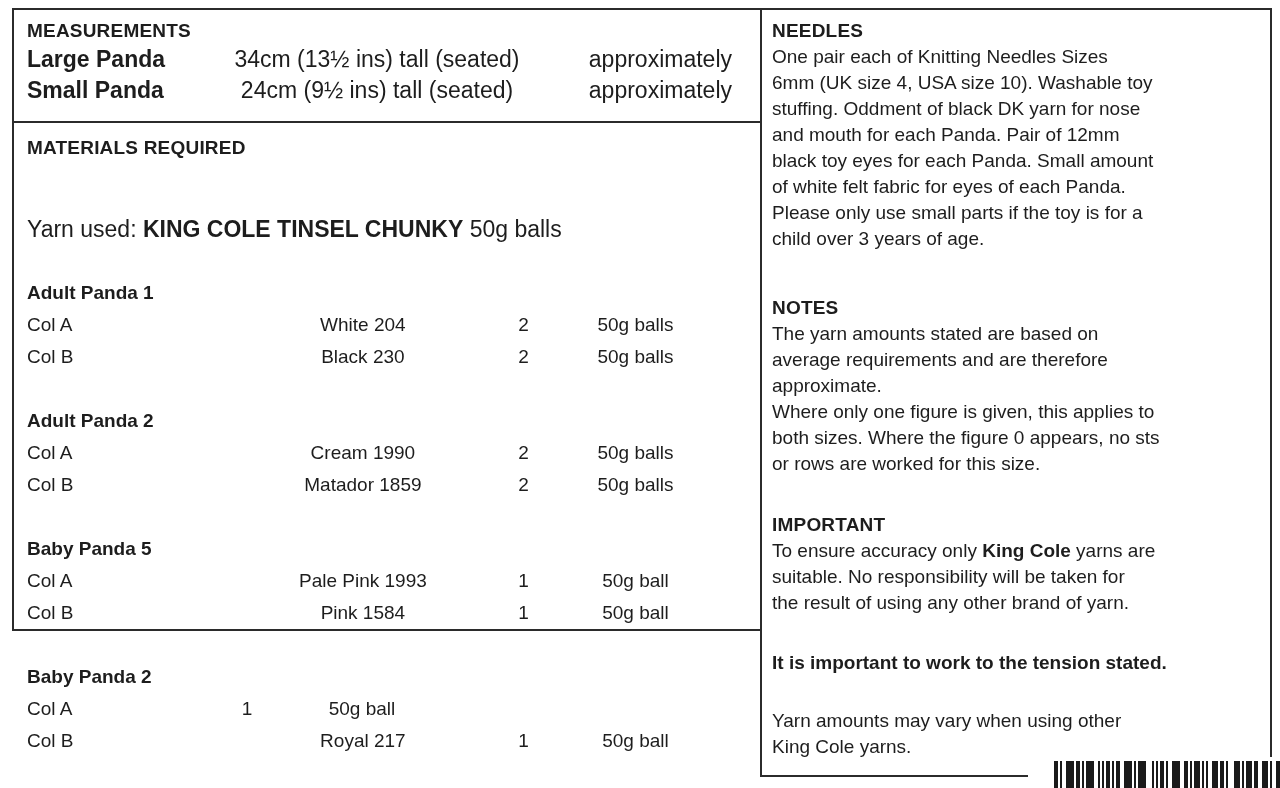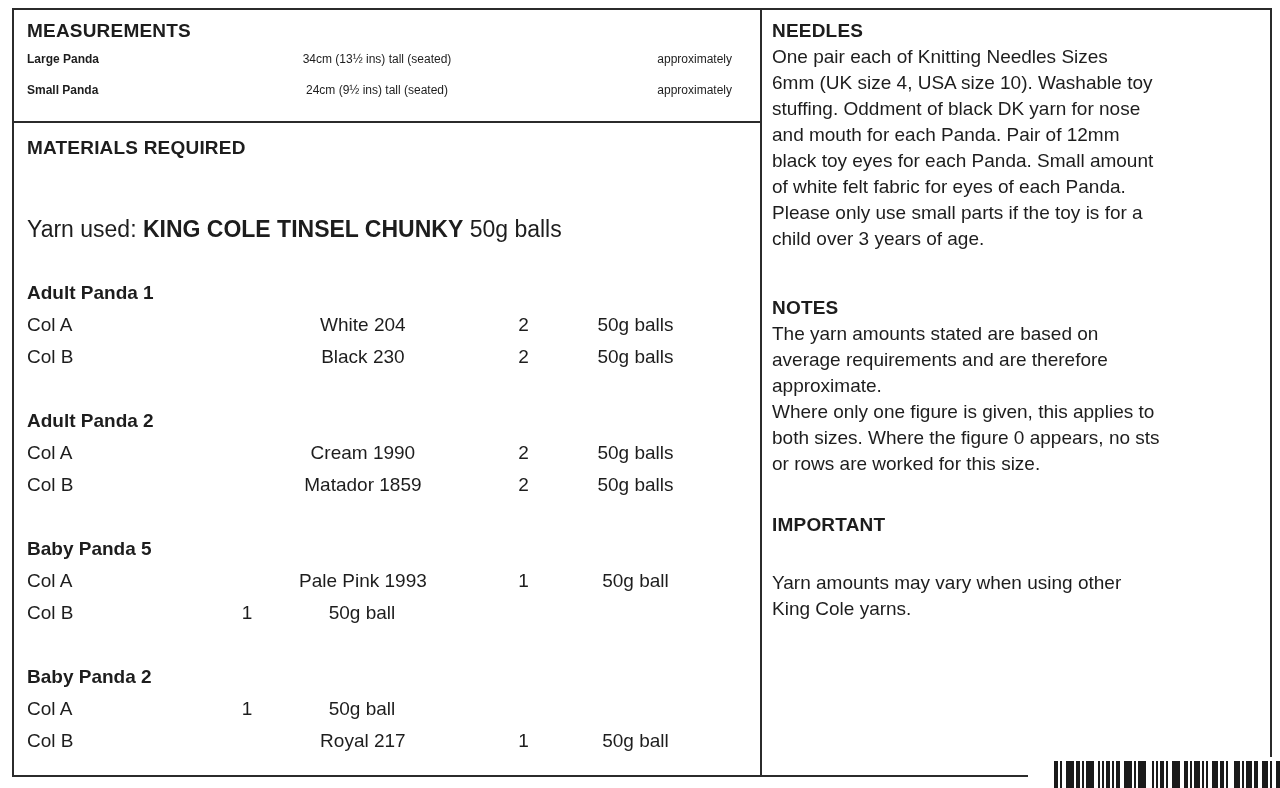--- a/index.html
+++ b/index.html
@@ -19,38 +19,38 @@
   .box{box-sizing:border-box;background:#ffffff;}
   .left-col{
     position:absolute;left:12px;top:8px;width:750px;border-radius:6px;
   }
   .measurements-box{
     height:115px;
     border:2px solid #2b2b2b;
     padding:8px 20px 0 13px;
   }
   .materials-box{
-    height:654px;
+    height:508px;
     border:2px solid #2b2b2b;
     border-top:none;
     padding:12px 32px 0 13px;
   }
   .right-box{
     position:absolute;left:760px;top:8px;width:512px;height:769px;
     border:2px solid #2b2b2b;
     padding:8px 8px 0 10px;
     box-sizing:border-box;
   }
   .heading{
     font-size:19px;font-weight:bold;line-height:26px;
     letter-spacing:0.2px;
   }
   
   .m-row{
-    display:flex;align-items:center;line-height:31px;font-size:12px;
+    display:flex;align-items:center;line-height:31px;font-size:23px;
   }
   .m-row:first-of-type{margin-top:2px;}
   .m-label{width:200px;font-weight:bold;}
   .m-value{width:300px;text-align:center;}
   .m-note{flex:1;text-align:right;padding-right:8px;}
   
   .yarn-line{margin-top:52px;font-size:23px;line-height:32px;}
   .bold{font-weight:bold;}
   .group{margin-top:32px;}
   .group-name{font-size:19px;font-weight:bold;line-height:32px;}
@@ -144,20 +144,21 @@
       <div class="group">
         <div class="group-name">Baby Panda 5</div>
         <div class="mat-row">
           <span class="mat-col">Col A</span>
           <span class="mat-shade">Pale Pink 1993</span>
           <span class="mat-qty">1</span>
           <span class="mat-unit">50g ball</span>
         </div>
         <div class="mat-row">
           <span class="mat-col">Col B</span>
+          <span class="mat-shade">Pink 1584</span>
           <span class="mat-qty">1</span>
           <span class="mat-unit">50g ball</span>
         </div>
       </div>
 
       <div class="group">
         <div class="group-name">Baby Panda 2</div>
         <div class="mat-row">
           <span class="mat-col">Col A</span>
           <span class="mat-qty">1</span>
@@ -189,22 +190,26 @@
       <div class="para">The yarn amounts stated are based on
 average requirements and are therefore
 approximate.
 Where only one figure is given, this applies to
 both sizes. Where the figure 0 appears, no sts
 or rows are worked for this size.</div>
     </div>
 
     <div class="sect-important">
       <div class="heading">IMPORTANT</div>
+      <div class="para"><span>To ensure accuracy only </span><span class="bold">King Cole</span><span> yarns are
+suitable. No responsibility will be taken for
+the result of using any other brand of yarn.</span></div>
     </div>
 
+    <div class="tension-line">It is important to work to the tension stated.</div>
 
     <div class="para vary-para">Yarn amounts may vary when using other
 King Cole yarns.</div>
   </section>
 
   <div class="barcode-wrap">
     <div class="barcode">
         <span class="bc-bar" style="width: 4px;"></span>
         <span class="bc-space" style="width: 2px;"></span>
         <span class="bc-bar" style="width: 2px;"></span>

